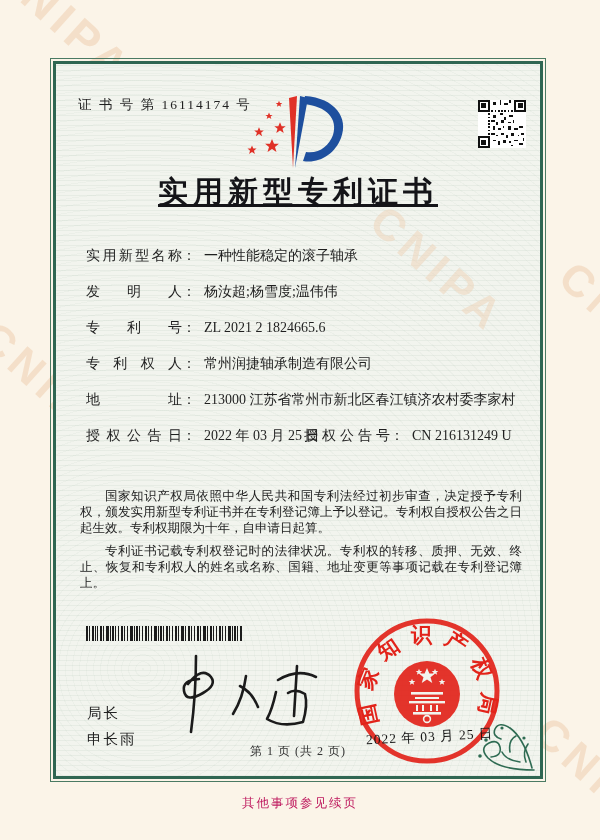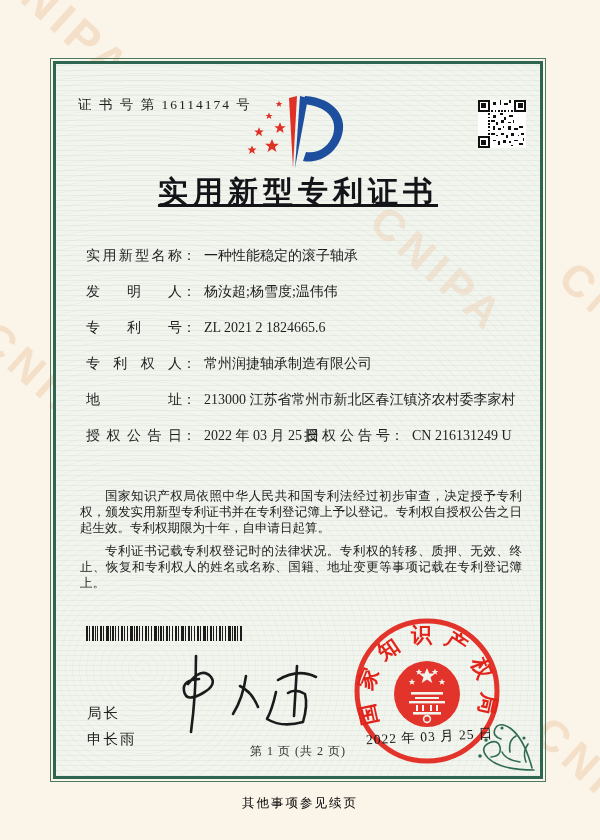--- a/index.html
+++ b/index.html
@@ -45,21 +45,21 @@
   .paras p{margin:0 0 7px 0;font-size:12.5px;line-height:16px;text-indent:2em;text-align:justify;color:#222;}
   .barcode{position:absolute;left:30px;top:562px;}
   .sig-titles{position:absolute;left:31px;top:604px;font-size:14.5px;letter-spacing:2px;line-height:26px;
     font-family:"Liberation Sans","DejaVu Sans",sans-serif;color:#222;margin-top:32px;}
   .signature{position:absolute;left:102px;top:584px;}
   .seal{position:absolute;left:296px;top:552px;width:150px;height:150px;}
   .seal-date{position:absolute;left:310px;top:664px;font-size:13.5px;letter-spacing:1px;color:#141414;
     transform:rotate(-3deg);white-space:nowrap;}
   .page-no{position:absolute;left:0;right:0;bottom:16px;text-align:center;font-size:12px;letter-spacing:1px;color:#333;}
   .flourish{position:absolute;right:2px;bottom:2px;}
-  .footnote{position:absolute;left:0;right:0;top:795px;text-align:center;font-size:12.5px;letter-spacing:2px;color:#000000;z-index:1;}
+  .footnote{position:absolute;left:0;right:0;top:795px;text-align:center;font-size:12.5px;letter-spacing:2px;color:#be185d;z-index:1;}
 </style>
 </head>
 <body>
 
 <div>
 
   <span class="wm" style="left:-22px;top:-8px;font-size:46px;">CNIPA</span>
   <span class="wm" style="left:-34px;top:360px;font-size:44px;">CNIPA</span>
   <span class="wm" style="left:545px;top:300px;font-size:44px;">CNIPA</span>
   <span class="wm" style="left:520px;top:755px;font-size:44px;">CNIPA</span>

